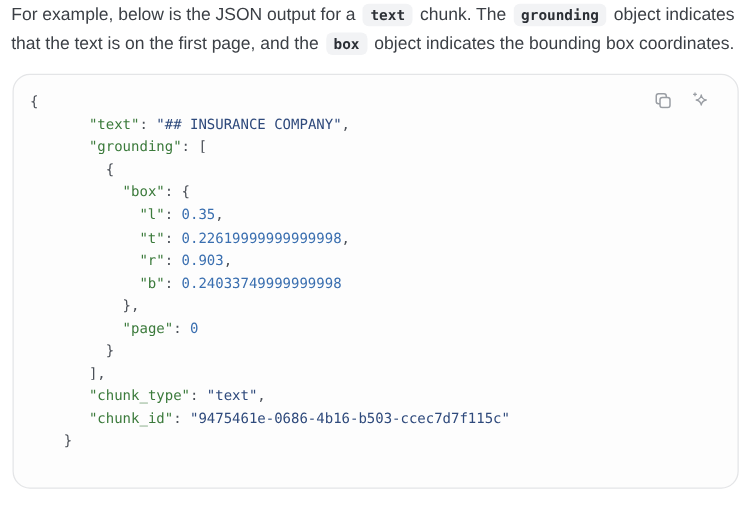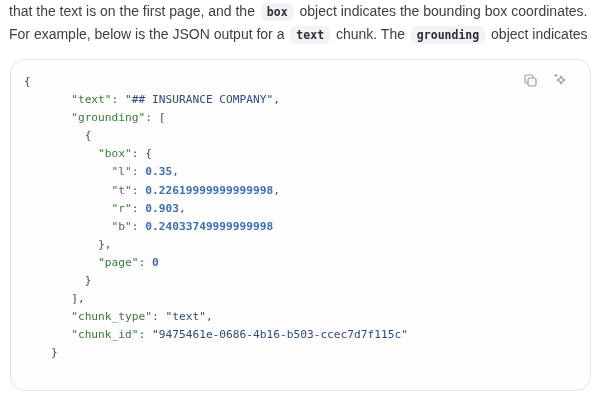--- a/index.html
+++ b/index.html
@@ -6,29 +6,29 @@
     body { width: 600px; height: 406px; overflow: hidden; position: relative; font-family: "Liberation Sans", "DejaVu Sans", sans-serif; }
     .para { position: absolute; left: 9px; top: 0px; width: 590px; font-size: 14px; line-height: 22px; color: #3b3f45; }
     .para .line { display: block; white-space: nowrap; height: 23px; line-height: 23px; }
     code.inline { font-family: "DejaVu Sans Mono", "Liberation Mono", monospace; font-size: 11.5px; font-weight: bold; color: #2b2f35; background: #f2f3f5; border-radius: 5px; padding: 2px 6px; margin: 0 2px; }
     .codebox { position: absolute; left: 10px; top: 59px; width: 581px; height: 332px; border: 1px solid #e4e5e7; border-radius: 14px; background: #fdfdfd; box-sizing: border-box; }
     .toolbar { position: absolute; right: 22px; top: 12px; display: flex; gap: 14px; align-items: center; }
     .toolbar .btn { width: 16px; height: 16px; display: flex; align-items: center; justify-content: center; cursor: pointer; }
     pre.code { position: absolute; left: 13px; top: 13px; margin: 0; font-family: "DejaVu Sans Mono", "Liberation Mono", monospace; font-size: 11.2px; line-height: 18.1px; color: #4a4f57; }
     .k { color: #3b7a3b; }
     .s { color: #2f4a7c; }
-    .n { color: #3a6fb0; font-weight: bold; }
+    .n { color: #3a6fb0; }
     .p { color: #4a4f57; }
   </style>
 </head>
 <body>
 
 <div class="para">
+  <span class="line"><span>For example, below is the JSON output for a </span><code class="inline">text</code><span> chunk. The </span><code class="inline">grounding</code><span> object indicates</span></span>
   <span class="line"><span>that the text is on the first page, and the </span><code class="inline">box</code><span> object indicates the bounding box coordinates.</span></span>
-  <span class="line"><span>For example, below is the JSON output for a </span><code class="inline">text</code><span> chunk. The </span><code class="inline">grounding</code><span> object indicates</span></span>
 </div>
 
 <div class="codebox">
   <div class="toolbar">
     <span class="btn">
       <svg width="13" height="13" viewBox="0 0 13 13">
         <rect x="1" y="1" width="8" height="8" rx="1.8" fill="none" stroke="#9a9ea4" stroke-width="1.2"></rect>
         <rect x="4" y="4" width="8" height="8" rx="1.8" fill="#fdfdfd" stroke="#9a9ea4" stroke-width="1.2"></rect>
       </svg>
     </span>

